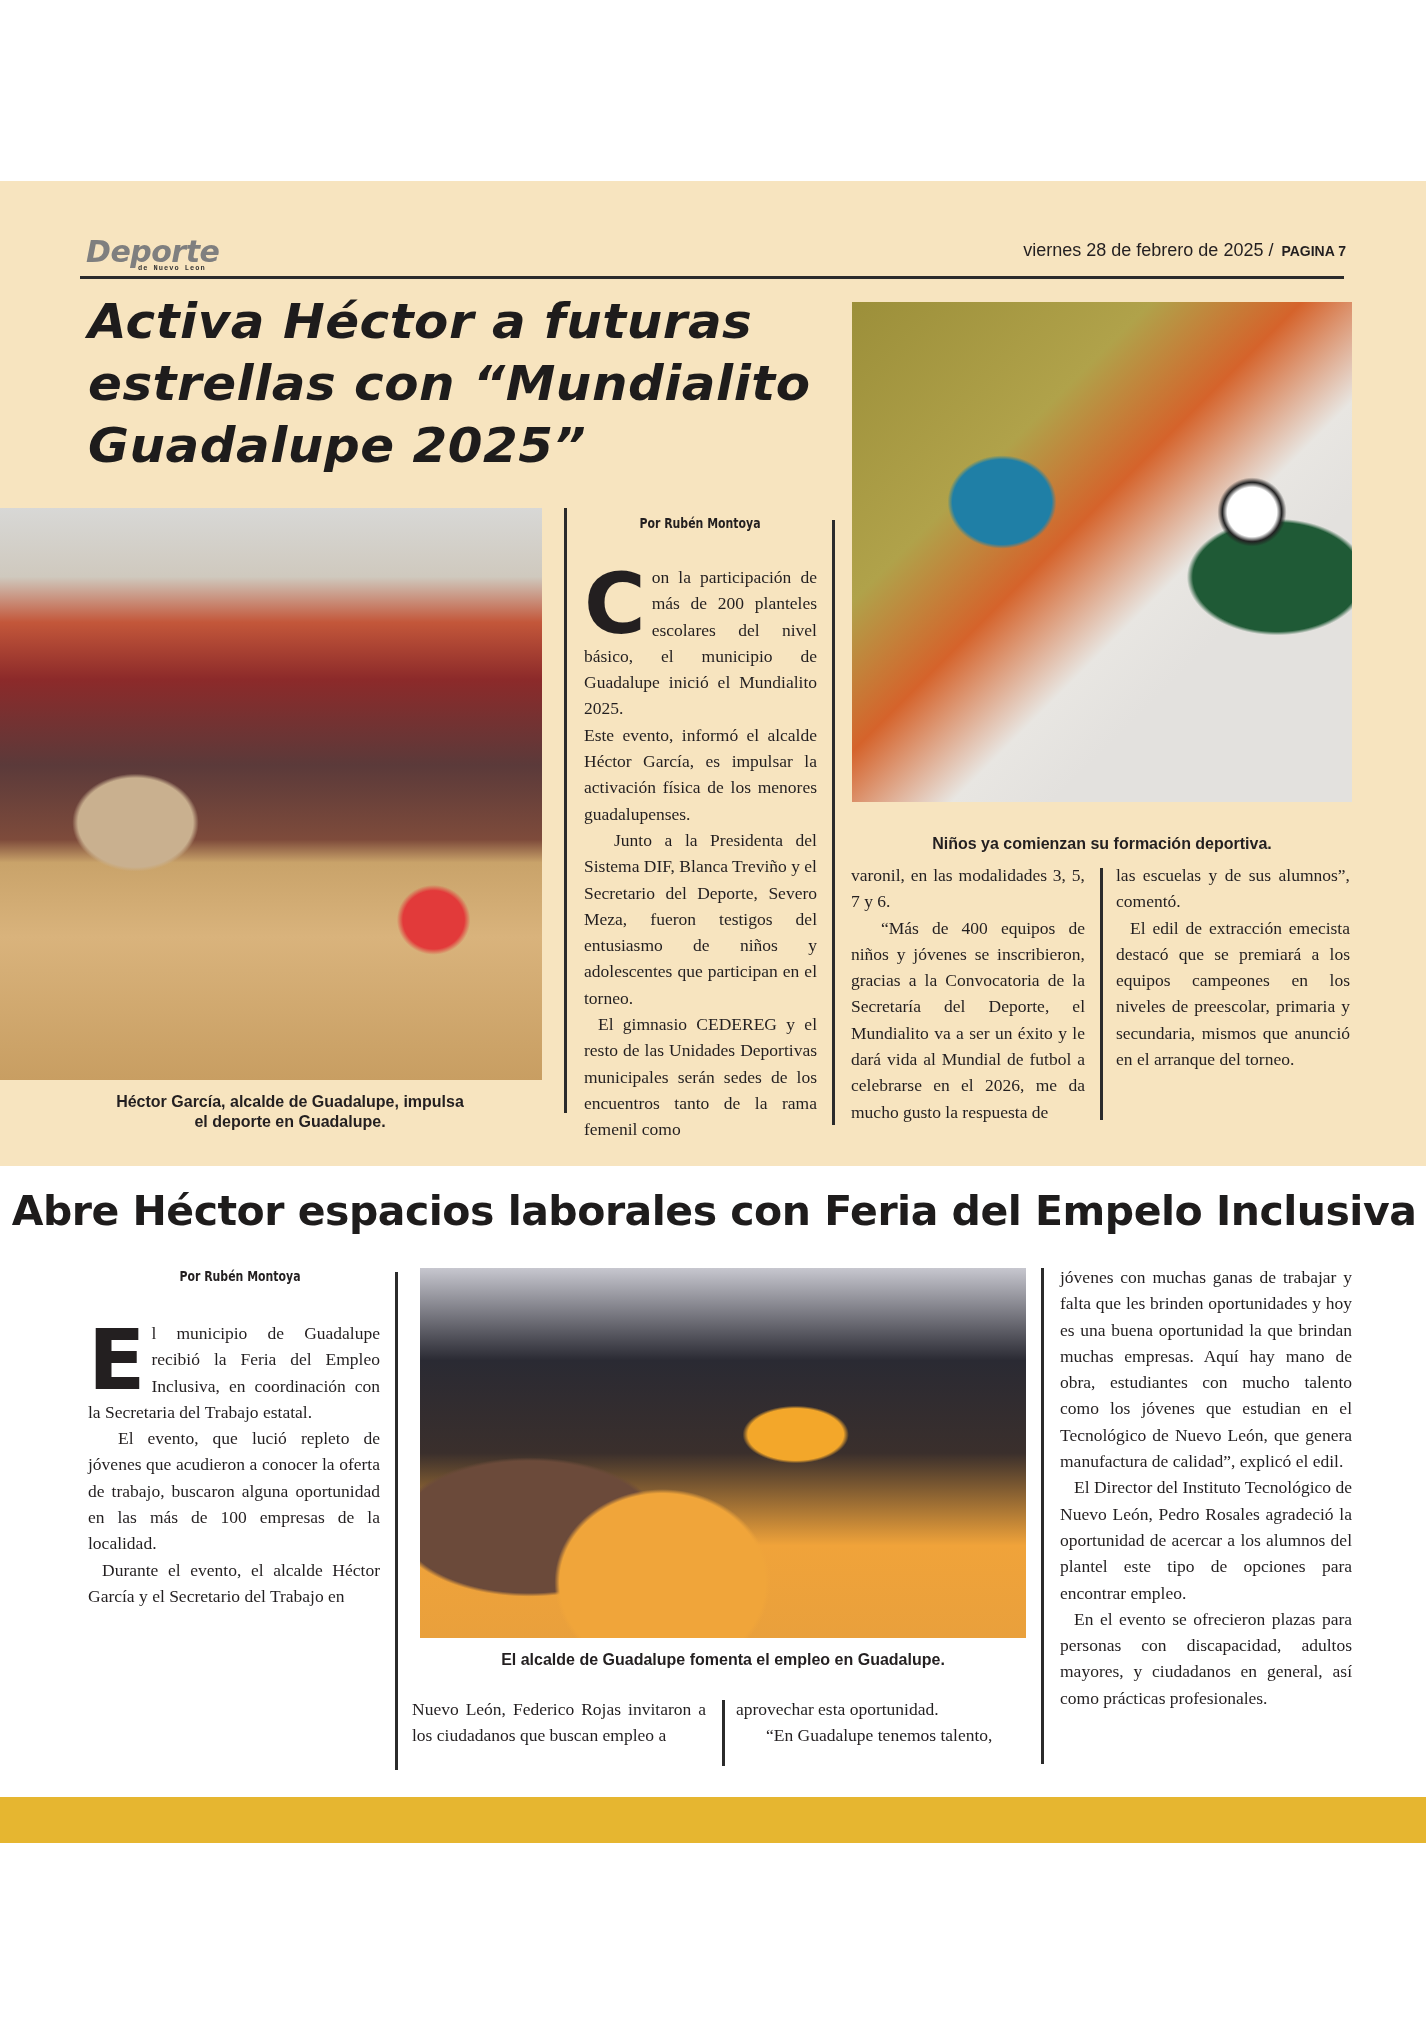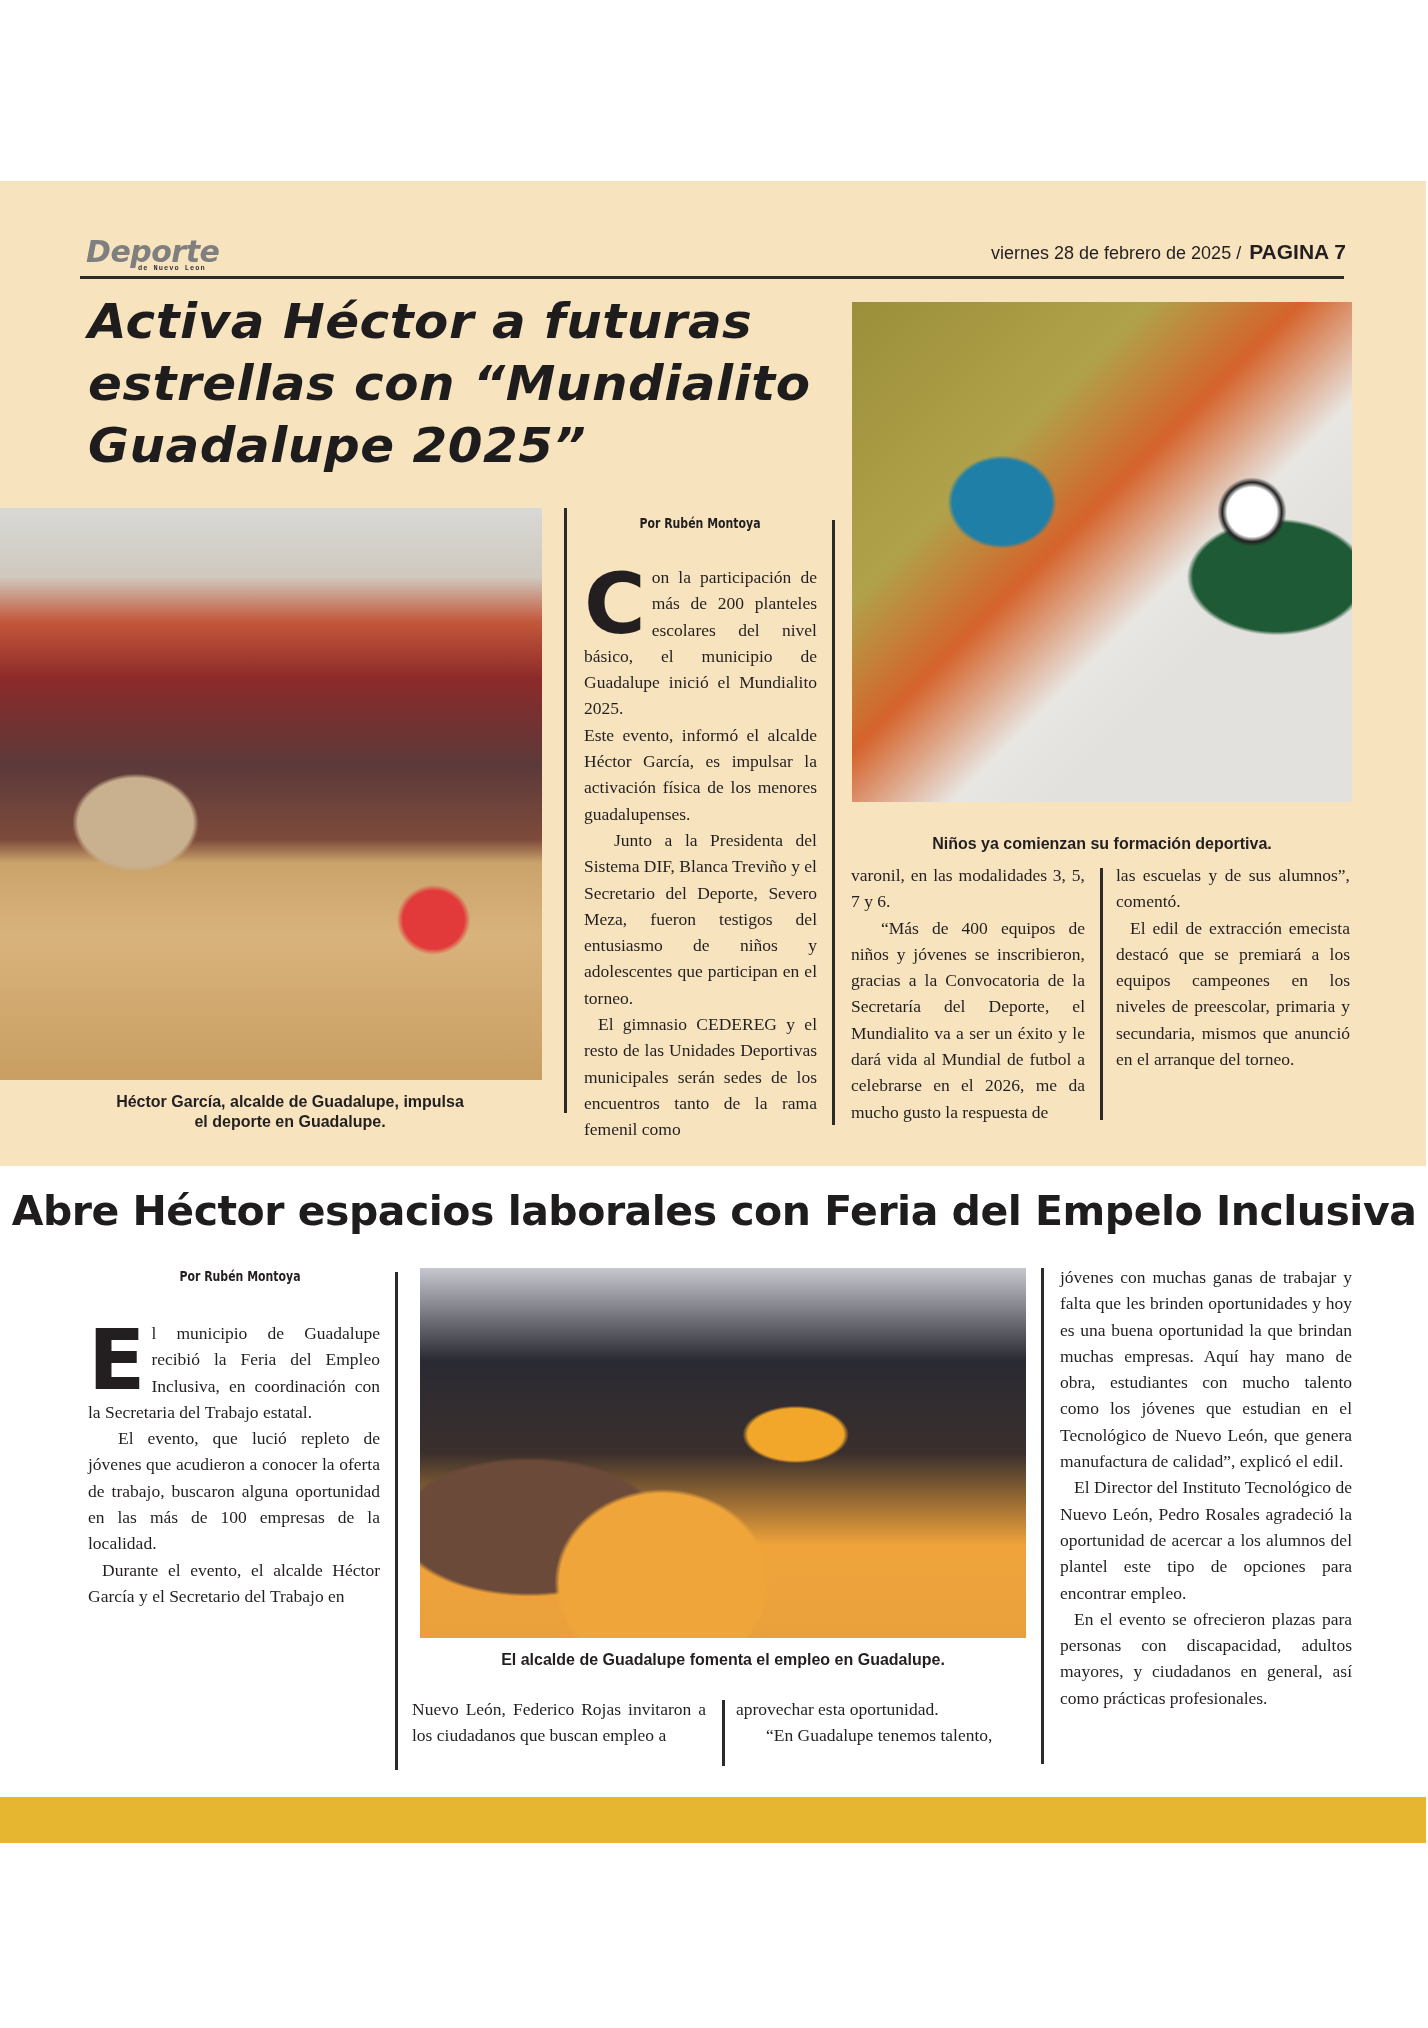--- a/index.html
+++ b/index.html
@@ -5,21 +5,21 @@
   * { box-sizing: border-box; margin: 0; padding: 0; }
   html, body { width: 1428px; height: 2028px; background: #ffffff; overflow: hidden; }
   body { position: relative; font-family: "Liberation Serif", serif; color: #231f20; }
 
   .panel { position: absolute; left: 0; top: 181px; width: 1426px; height: 985px; background: #f7e4bf; }
 
   .masthead-logo { position: absolute; left: 86px; top: 236px; width: 200px; height: 40px; }
   .logo-word { position: absolute; left: 0; top: 0; font-family: "DejaVu Sans", sans-serif; font-weight: bold; font-style: italic; font-size: 30px; letter-spacing: -0.5px; color: #7f7f7f; line-height: 32px; }
   .logo-sub { position: absolute; left: 52px; top: 28px; font-family: Liberation Mono, monospace; font-weight: bold; font-size: 7px; letter-spacing: 1px; color: #333; }
   .dateline { position: absolute; right: 82px; top: 240px; font-family: "Liberation Sans", sans-serif; font-size: 18px; color: #231f20; }
-  .dateline .page { font-weight: bold; font-size: 21px; margin-left: 8px; }
+  .dateline .page { font-weight: bold; font-size: 14px; margin-left: 8px; }
   .rule-top { position: absolute; left: 80px; top: 276px; width: 1264px; height: 3px; background: #2b2b2b; }
 
   .headline1 { position: absolute; left: 88px; top: 290px; width: 760px; font-family: "DejaVu Sans", sans-serif; font-weight: 900; font-style: italic; font-size: 48px; line-height: 62px; letter-spacing: 0.5px; color: #1e1c1c; transform: scaleX(1.04); transform-origin: left top; }
 
   .photo { position: absolute; overflow: hidden; }
   .photo1 { left: 0; top: 508px; width: 542px; height: 572px;
     background:
       radial-gradient(ellipse at 25% 55%, #c9b08f 0 10%, transparent 11%),
       radial-gradient(ellipse at 80% 72%, #e23a3a 0 5%, transparent 6%),
       linear-gradient(180deg, #d8d8d6 0%, #cfc9be 12%, #c3573a 20%, #8c2a2a 30%, #5b3a3a 45%, #7e4b3b 58%, #c9a36a 62%, #d9b37c 75%, #c89e62 100%); }

